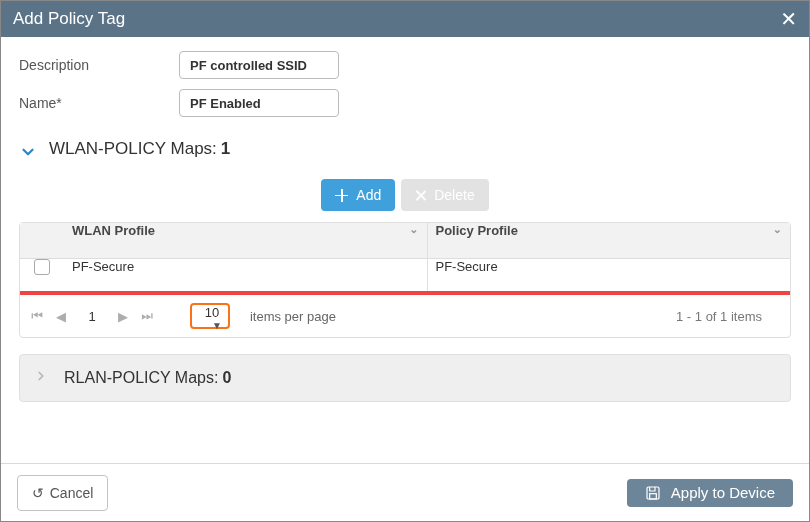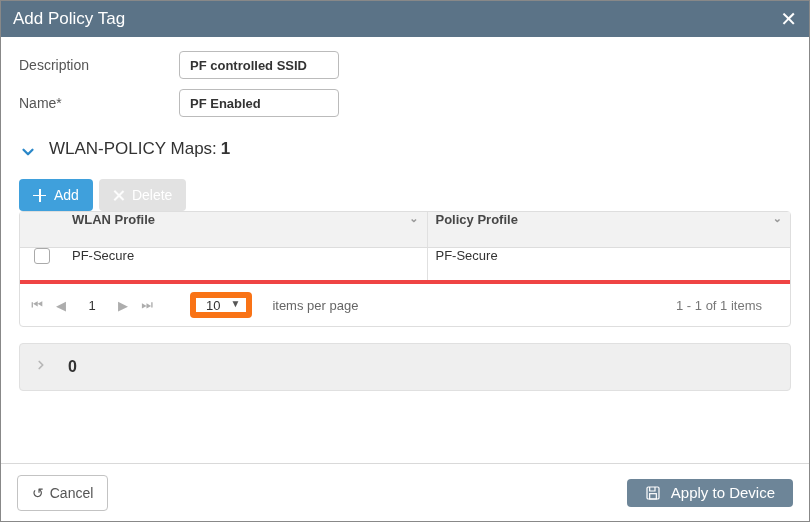--- a/index.html
+++ b/index.html
@@ -10,21 +10,21 @@
   .close-btn { font-size: 20px; cursor: pointer; line-height: 1; }
   .modal-body { flex: 1; background: #fff; padding: 14px 18px 10px 18px; overflow: hidden; }
   .form-row { display: flex; align-items: center; margin-bottom: 10px; }
   .form-label { width: 160px; color: #555; font-size: 14px; }
   .form-input { width: 160px; height: 28px; border: 1px solid #bbb; border-radius: 4px; padding: 3px 10px; font-weight: 700; color: #333; font-size: 13px; }
   .section { margin-top: 22px; }
   .section-head { display: flex; align-items: flex-end; font-size: 17px; color: #333; margin-bottom: 20px; }
   .chevron { width: 16px; height: 16px; margin-right: 14px; }
   .chev-down svg { transform: rotate(0deg); }
   .count { font-weight: 700; margin-left: 4px; }
-  .actions { display: flex; gap: 6px; margin-bottom: 0; }
+  .actions { display: flex; gap: 6px; margin-bottom: 11px; justify-content: center; }
   .btn { display: inline-flex; align-items: center; height: 32px; border-radius: 4px; border: none; padding: 0 14px; font-size: 14px; cursor: pointer; }
   .btn-primary { background: #3fa0dc; color: #fff; }
   .btn-primary .plus { width: 13px; height: 13px; margin-right: 8px; position: relative; }
   .btn-primary .plus::before, .btn-primary .plus::after { content: ""; position: absolute; background: #fff; }
   .btn-primary .plus::before { left: 6px; top: 0; width: 1.5px; height: 13px; }
   .btn-primary .plus::after { top: 6px; left: 0; width: 13px; height: 1.5px; }
   .btn-disabled { background: #e2e2e2; color: #fff; cursor: default; }
   .btn-disabled .x { width: 11px; height: 11px; margin-right: 8px; position: relative; opacity: 0.9; }
   .btn-disabled .x::before, .btn-disabled .x::after { content: ""; position: absolute; background: #fff; left: 5px; top: -1px; width: 1.5px; height: 13px; }
   .btn-disabled .x::before { transform: rotate(45deg); }
@@ -37,21 +37,21 @@
   .col-wlan { flex: 1; padding-left: 8px; padding-right: 8px; border-right: 1px solid #e0e0e0; position: relative; }
   .col-policy { flex: 1; padding-left: 8px; padding-right: 8px; position: relative; }
   .sort-caret { position: absolute; right: 8px; color: #999; font-size: 11px; }
   .tbody { }
   .trow { display: flex; height: 36px; border-bottom: 4px solid #ef4444; }
   .chk { width: 16px; height: 16px; border: 1px solid #aaa; border-radius: 3px; background: #fff; }
   .pager { display: flex; align-items: center; padding: 8px 10px; font-size: 13px; color: #666; }
   .pager-left { display: flex; align-items: center; gap: 10px; }
   .pager-btn { color: #adadad; width: 14px; text-align: center; cursor: pointer; }
   .page-cur { width: 28px; text-align: center; color: #333; font-weight: 400; }
-  .select { display: inline-flex; border: 6px solid #f97316; border-radius: 4px; height: 26px; padding: 0 6px 0 10px; margin-left: 26px; margin-right: 10px; color: #333; }
+  .select { display: inline-flex; align-items: center; border: 2px solid #f97316; border-radius: 4px; height: 26px; padding: 0 6px 0 10px; margin-left: 26px; margin-right: 10px; color: #333; flex-direction: column; }
   .select .caret { font-size: 10px; margin-left: 10px; color: #555; }
   .pager-right { margin-left: auto; margin-right: 18px; color: #777; }
   .rlan-bar { margin-top: 16px; background: #efefef; border: 1px solid #e0e0e0; border-radius: 4px; height: 48px; display: flex; align-items: center; padding: 0 14px; font-size: 16px; }
   .rlan-bar .chev-right { margin-right: 16px; color: #bfbfbf; }
   .modal-footer { border-top: 1px solid #d9d9d9; background: #fff; height: 58px; display: flex; align-items: center; justify-content: space-between; padding: 0 16px; }
   .btn-outline { background: #fff; border: 1px solid #c3c3c3; color: #555; border-radius: 4px; height: 36px; display: inline-flex; align-items: center; padding: 0 14px; font-size: 14px; cursor: pointer; }
   .btn-outline .undo { margin-right: 6px; font-size: 14px; }
   .btn-apply { background: #6d8598; color: #fff; border-radius: 4px; height: 28px; display: inline-flex; align-items: center; padding: 0 18px; font-size: 15px; cursor: pointer; border: none; }
   .btn-apply .disk { margin-right: 10px; display: inline-block; }
   .disk svg { display: block; }
@@ -138,20 +138,21 @@
         </div>
       </div>
     </div>
 
     <div class="rlan-bar">
       <span class="chev-right">
         <svg width="14" height="14" viewBox="0 0 24 24">
             <path d="M9 6l6 6-6 6" fill="none" stroke="#b7b7b7" stroke-width="3" stroke-linecap="round" stroke-linejoin="round"></path>
           </svg>
       </span>
+      <span>RLAN-POLICY Maps: </span>
       <span class="count">0</span>
     </div>
 
   </div>
 
   <div class="modal-footer">
     <button class="btn-outline">
       <span class="undo">↺</span>
       <span>Cancel</span>
     </button>

